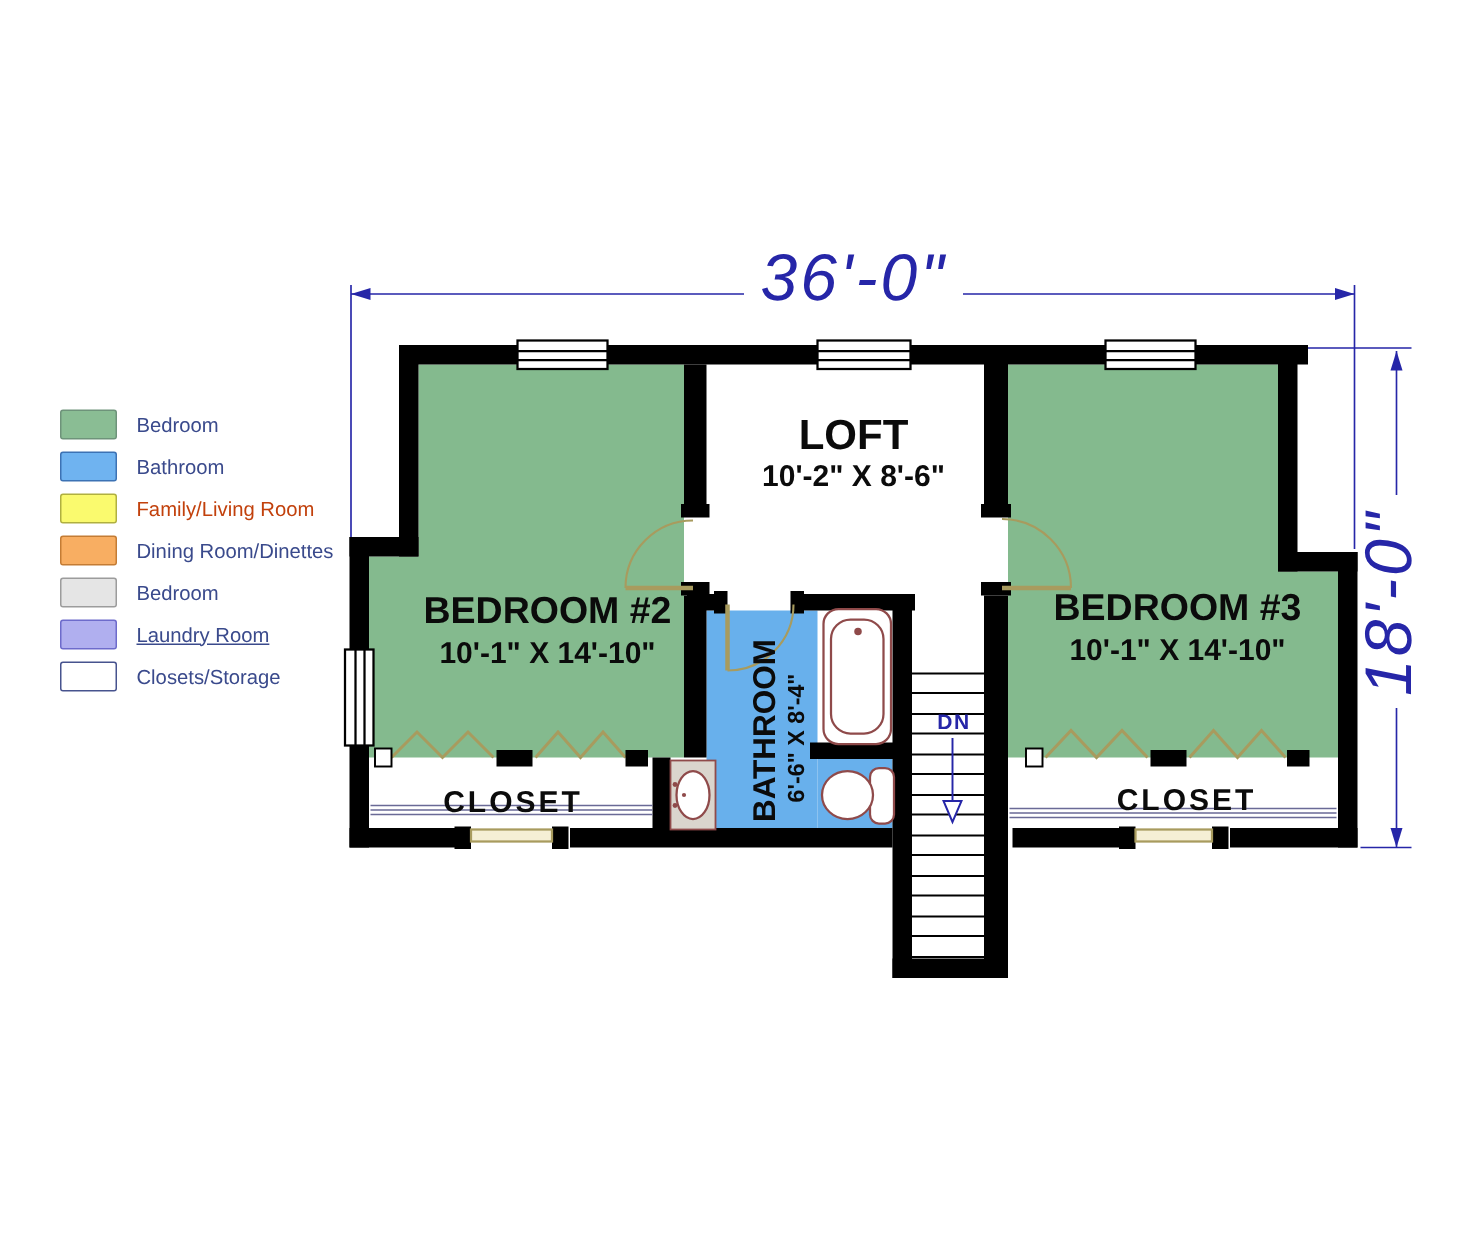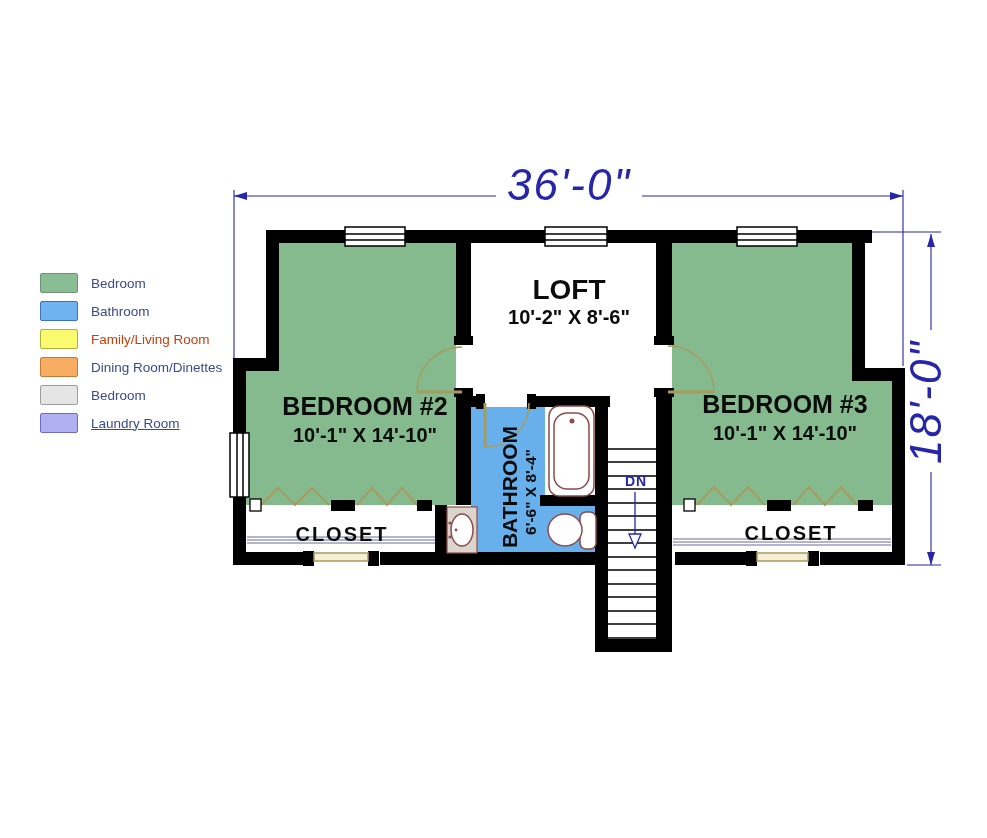--- a/index.html
+++ b/index.html
@@ -43,20 +43,24 @@
       <span class="legend-swatch" style="background-color: rgb(248, 174, 98); border-color: rgb(196, 124, 52);"></span>
       <span class="legend-label" style="color: rgb(58, 74, 140);">Dining Room/Dinettes</span>
     </div>
     <div class="legend-row">
       <span class="legend-swatch" style="background-color: rgb(229, 229, 229); border-color: rgb(156, 156, 156);"></span>
       <span class="legend-label" style="color: rgb(58, 74, 140);">Bedroom</span>
     </div>
     <div class="legend-row">
       <span class="legend-swatch" style="background-color: rgb(176, 175, 239); border-color: rgb(109, 107, 203);"></span>
       <span class="legend-label" style="color: rgb(58, 74, 140); text-decoration: underline;">Laundry Room</span>
+    </div>
+    <div class="legend-row">
+      <span class="legend-swatch" style="background-color: rgb(255, 255, 255); border-color: rgb(71, 83, 142);"></span>
+      <span class="legend-label" style="color: rgb(58, 74, 140);">Closets/Storage</span>
     </div>
   </div>
 
   <svg width="987" height="838" viewBox="0 0 987 838">
 
     <g>
       <path d="M279,243 L456,243 L456,505 L246,505 L246,371 L279,371 Z" fill="#84BA8E"></path>
       <path d="M672,243 L852,243 L852,381 L892,381 L892,505 L672,505 Z" fill="#84BA8E"></path>
       <rect x="471" y="407" width="74" height="145" fill="#68B0EC"></rect>
       <rect x="545" y="506" width="50" height="46" fill="#68B0EC"></rect>

